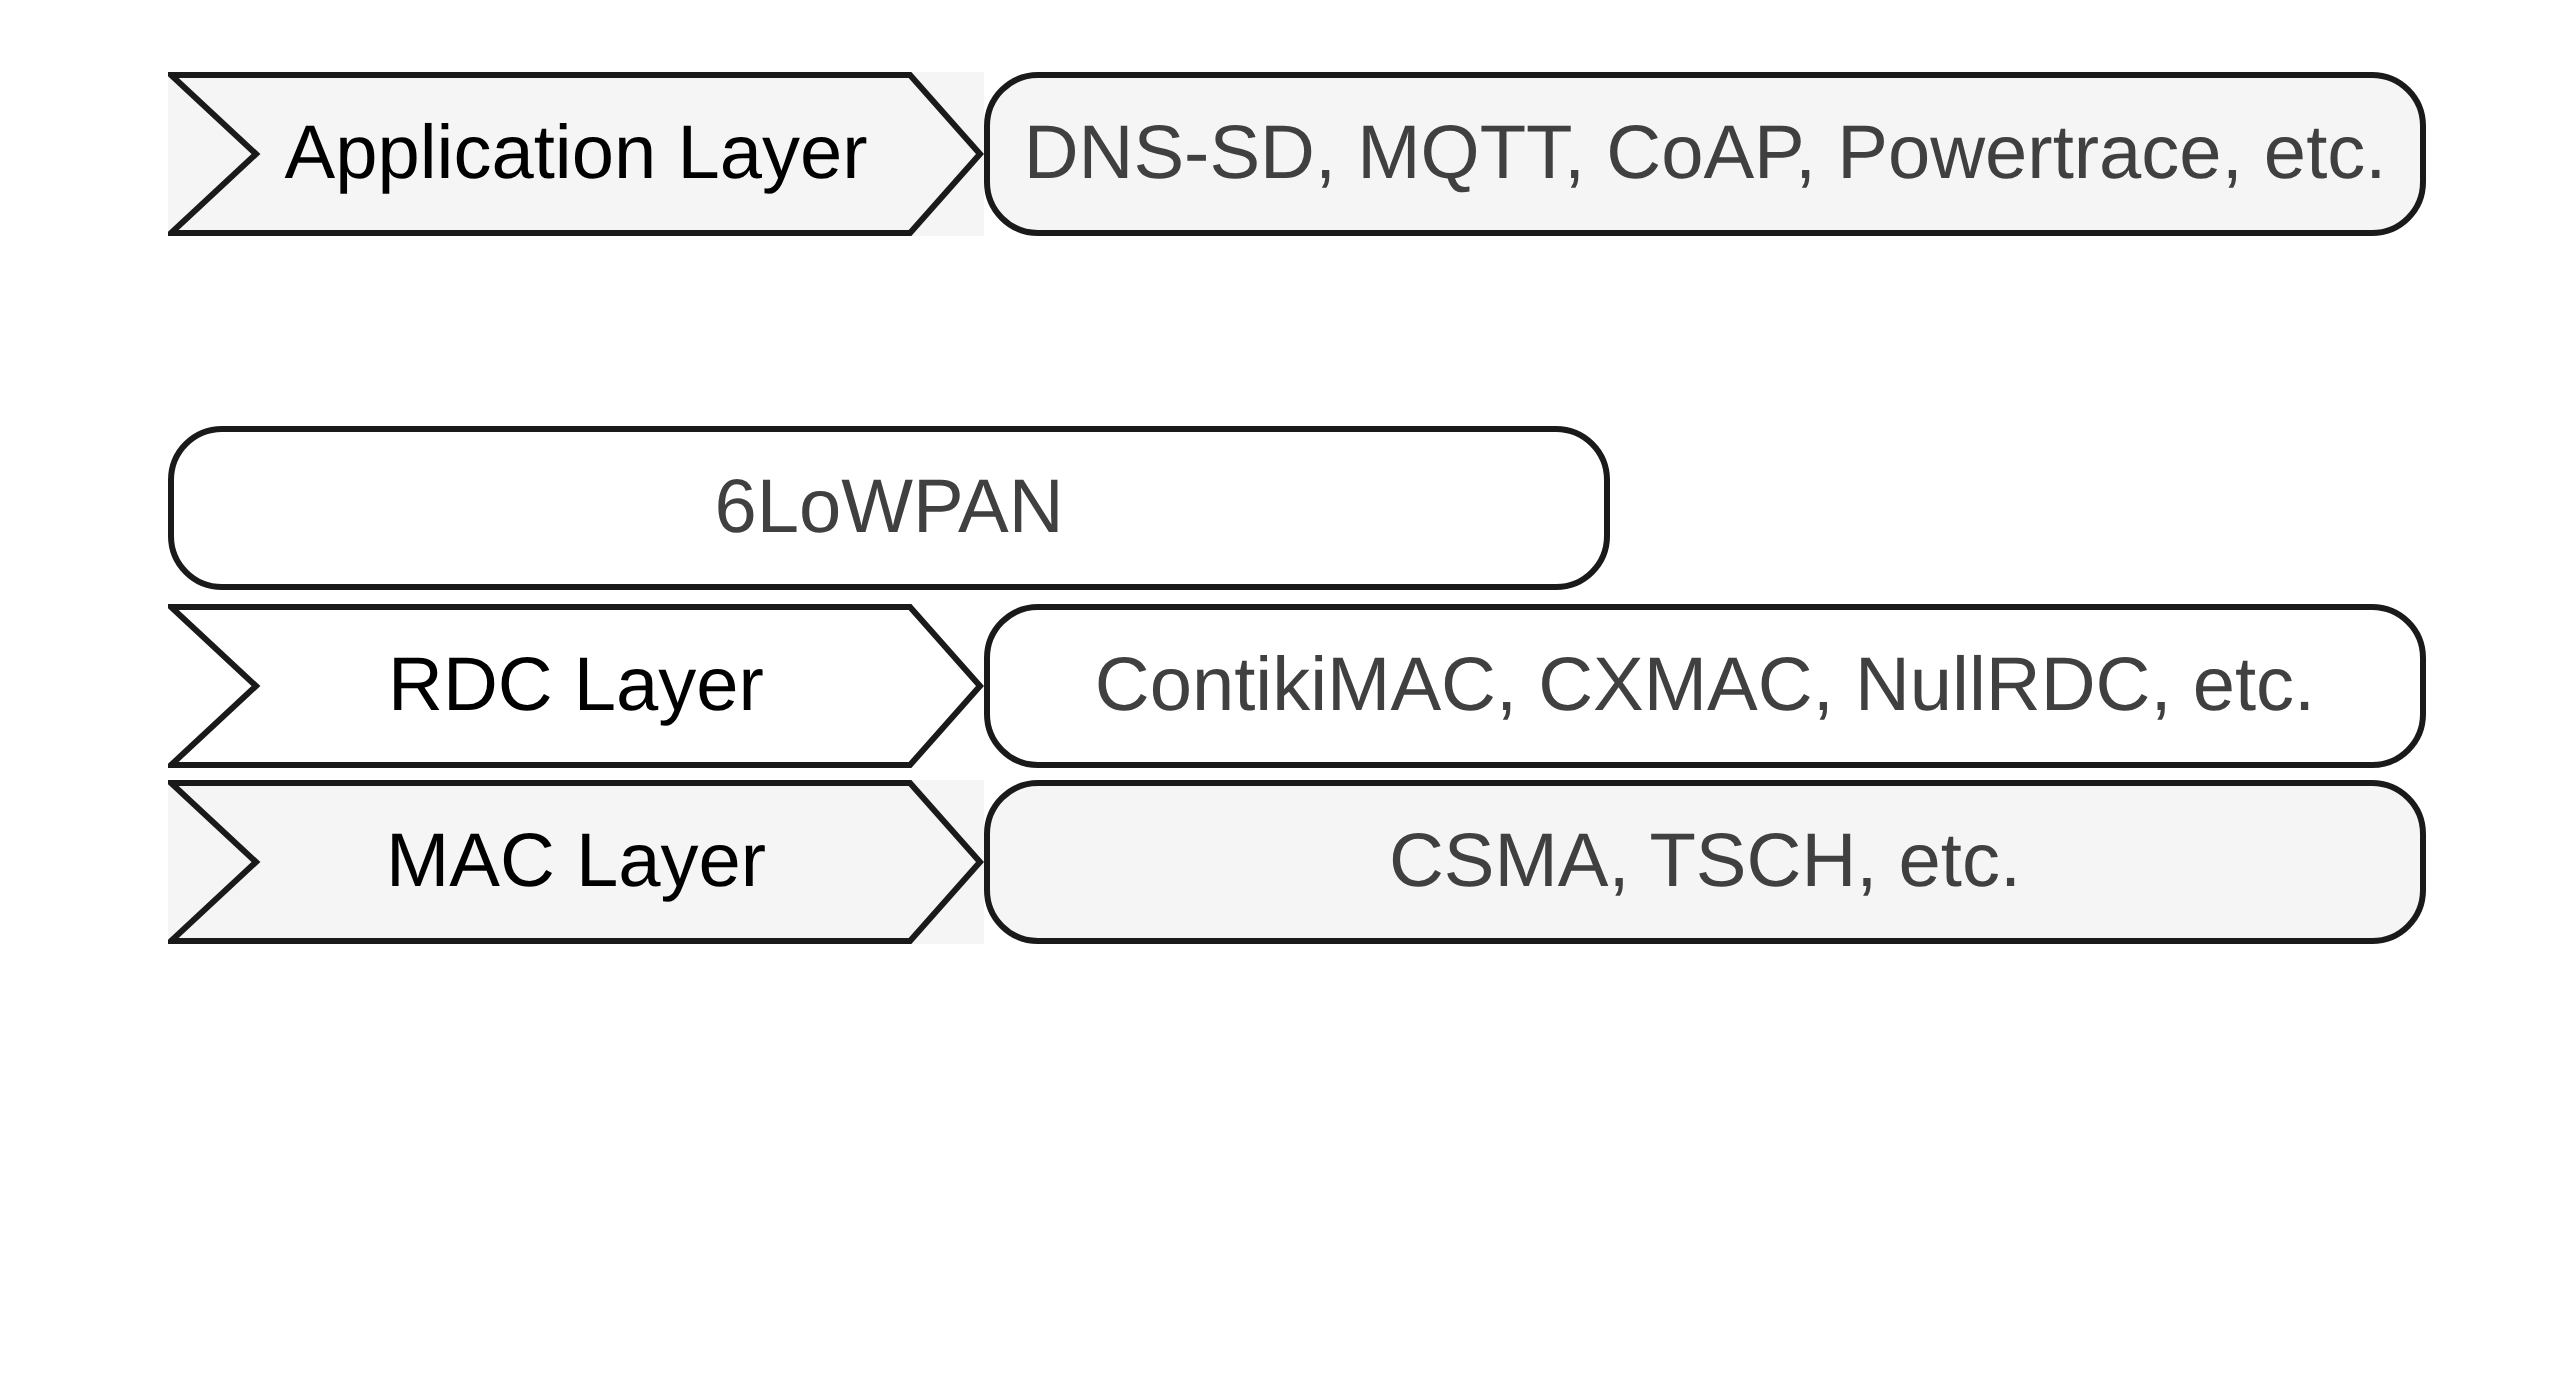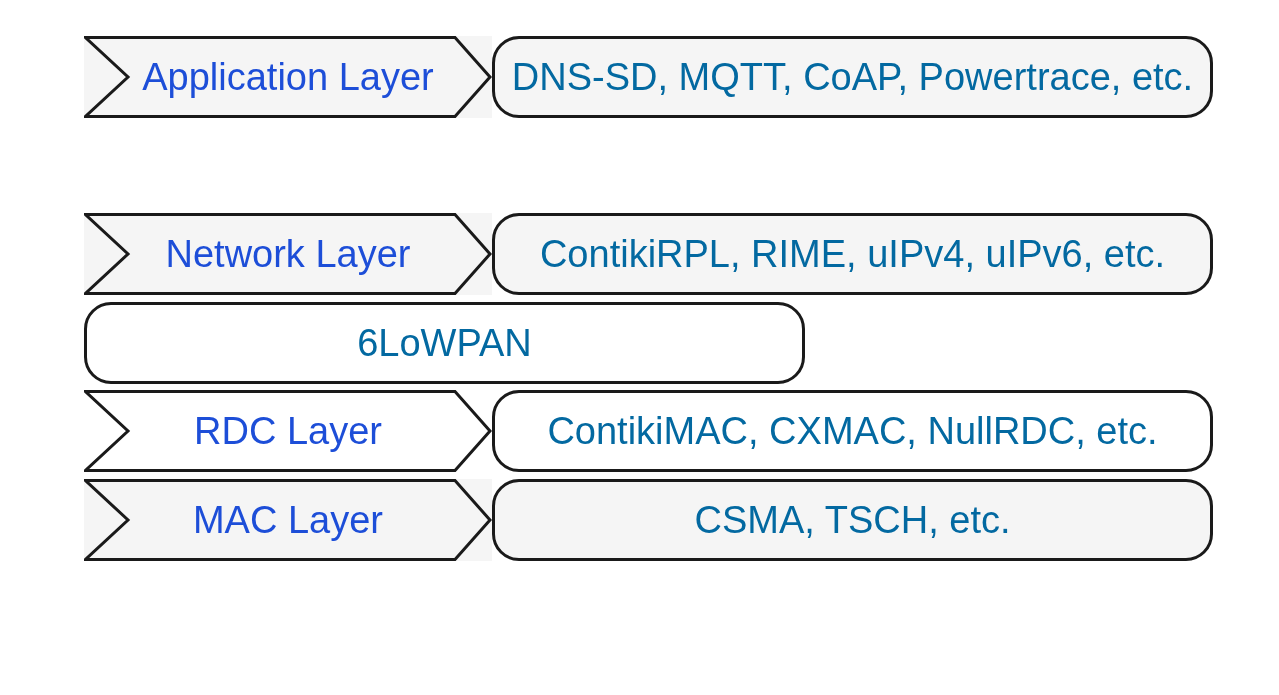--- a/index.html
+++ b/index.html
@@ -43,41 +43,41 @@
     display: block;
   }
   .banner .label {
     position: absolute;
     inset: 0;
     display: flex;
     align-items: center;
     justify-content: center;
     font-size: 38px;
     line-height: 1;
-    color: #1d4ed8;
+    color: #000000;
     white-space: nowrap;
   }
   .banner polygon {
     stroke: #1a1a1a;
     stroke-width: 3;
     stroke-linejoin: miter;
   }
   
   .pbox {
     box-sizing: border-box;
     width: 721px;
     height: 82px;
     border: 3px solid #1a1a1a;
     border-radius: 27px;
     display: flex;
     align-items: center;
     justify-content: center;
     font-size: 38px;
     line-height: 1;
-    color: #0369a1;
+    color: #404040;
     white-space: nowrap;
   }
   .fill-gray  { background: #f5f5f5; }
   .fill-white { background: #ffffff; }
   .banner.fill-gray  polygon { fill: #f5f5f5; }
   .banner.fill-white polygon { fill: #ffffff; }
 </style>
 </head>
 <body>
 
@@ -92,31 +92,20 @@
         <span class="label">Application Layer</span>
       </div>
       <div class="pbox fill-gray">
         <span>DNS-SD, MQTT, CoAP, Powertrace, etc.</span>
       </div>
     </div>
 
     <div class="row">
     </div>
 
-    <div class="row">
-      <div class="banner fill-gray">
-        <svg viewBox="0 0 408 82" preserveAspectRatio="none">
-          <polygon points="1.5,1.5 371,1.5 406,41 371,80.5 1.5,80.5 44,41"></polygon>
-        </svg>
-        <span class="label">Network Layer</span>
-      </div>
-      <div class="pbox fill-gray">
-        <span>ContikiRPL, RIME, uIPv4, uIPv6, etc.</span>
-      </div>
-    </div>
 
     <div class="row">
       <div class="pbox fill-white">
         <span>6LoWPAN</span>
       </div>
     </div>
 
     <div class="row">
       <div class="banner fill-white">
         <svg viewBox="0 0 408 82" preserveAspectRatio="none">

